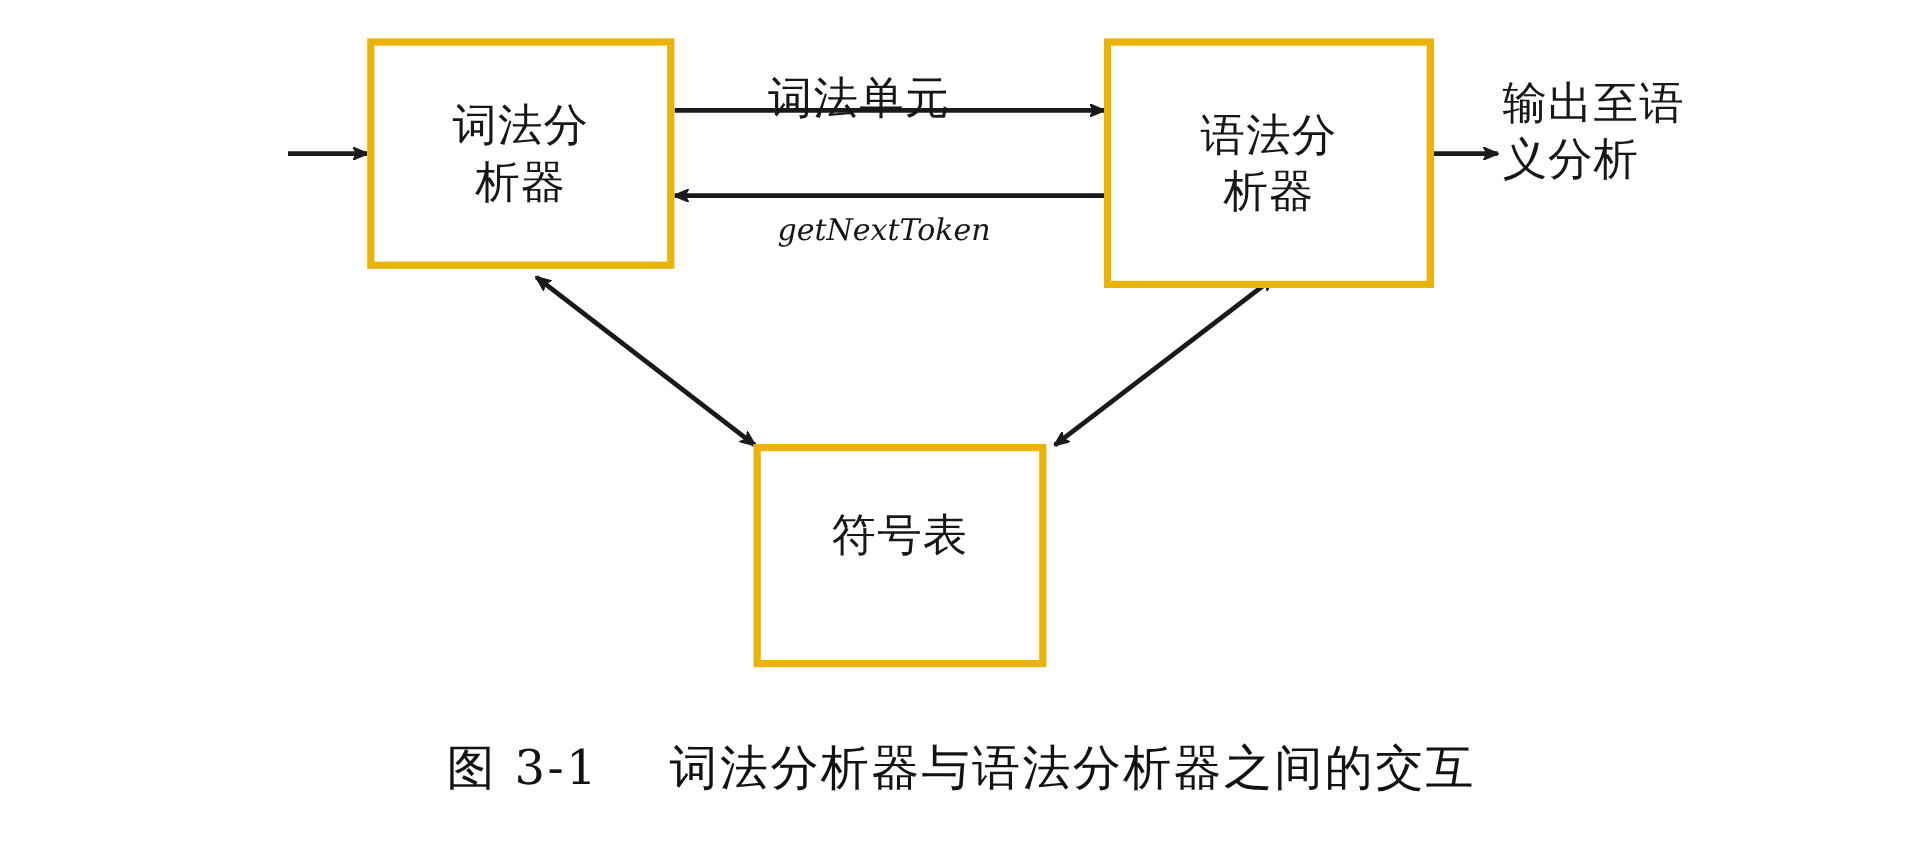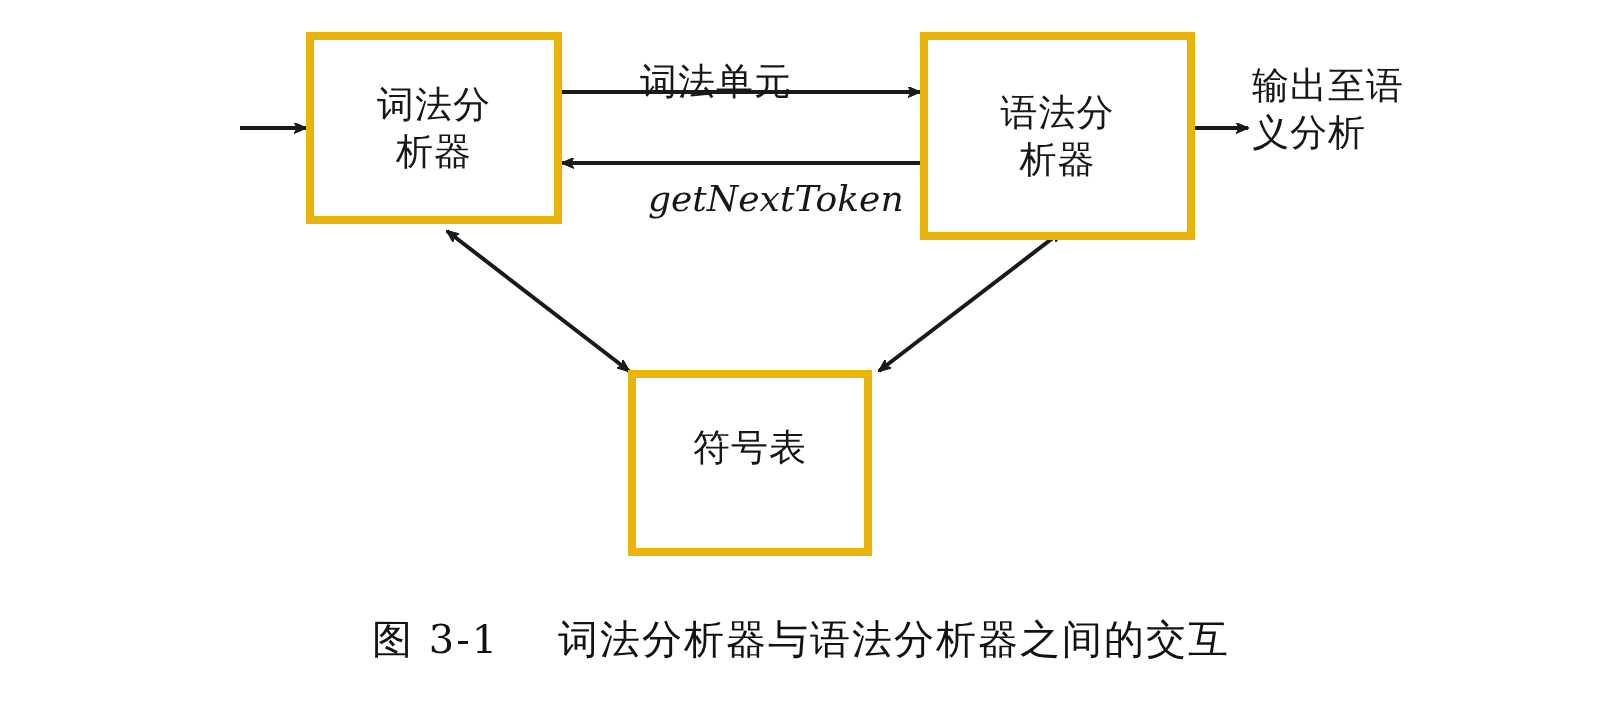--- a/index.html
+++ b/index.html
@@ -21,21 +21,21 @@
     left: 0;
     top: 0;
     width: 1602px;
     height: 716px;
   }
 
   
   .box {
     position: absolute;
     box-sizing: border-box;
-    border: 8px solid #eab308;
+    border: 6px solid #eab308;
     background: #ffffff;
     display: flex;
     align-items: center;
     justify-content: center;
     z-index: 3;
   }
   .box-label {
     text-align: center;
     font-family: "DejaVu Sans", "Liberation Sans", sans-serif;
     font-size: 37px;
@@ -62,21 +62,21 @@
     white-space: pre-line;
     z-index: 4;
   }
   #label-source-program { left: 92px;  top: 105px; }
   #label-output-sem     { left: 1252px; top: 62px; text-align: left; }
   #label-token          { left: 640px; top: 58px; }
   #label-getnexttoken   {
     left: 648px; top: 176px;
     font-family: "DejaVu Serif", "Liberation Serif", serif;
     font-style: italic;
-    font-size: 36px;
+    font-size: 25px;
     letter-spacing: 0px;
   }
 
   
   #arrows {
     position: absolute;
     left: 0; top: 0;
     width: 1602px; height: 716px;
     z-index: 2;
   }

